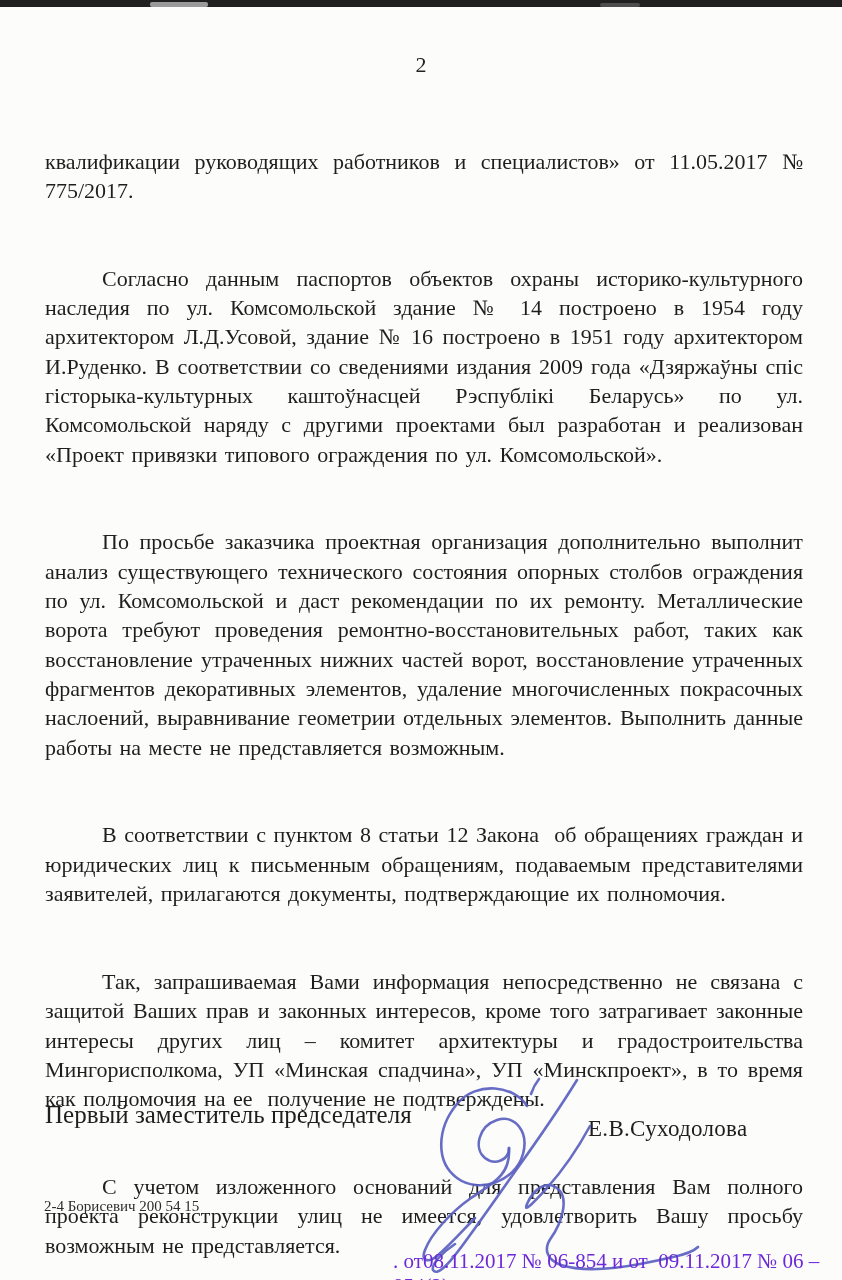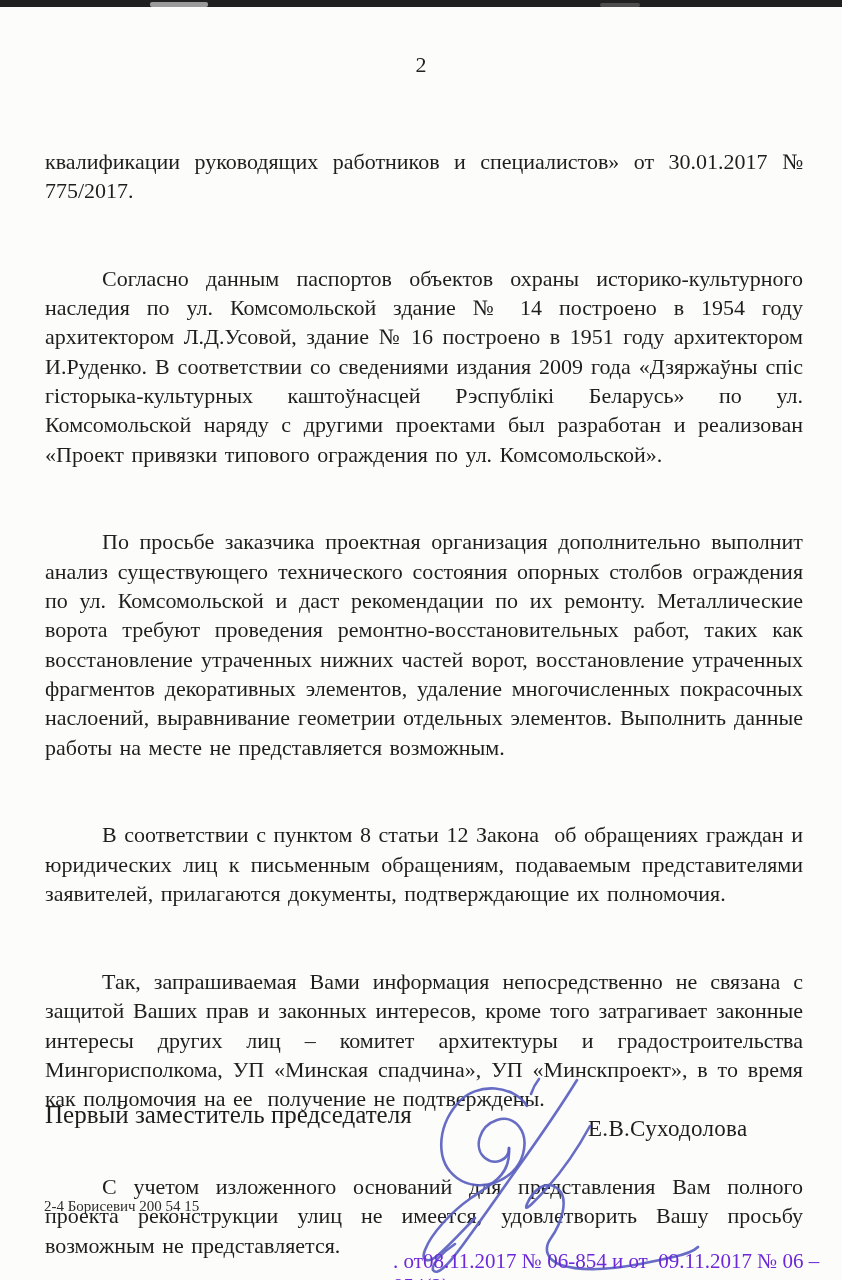--- a/index.html
+++ b/index.html
@@ -65,21 +65,21 @@
 <div class="page">
 
   <div class="scan-bar">
     <span class="smudge"></span>
     <span class="smudge2"></span>
   </div>
 
   <div class="page-number">2</div>
 
   <div class="content">
-    <p class="noind">квалификации руководящих работников и специалистов» от 30.01.2017 № 775/2017.</p>
+    <p class="noind">квалификации руководящих работников и специалистов» от 11.05.2017 № 775/2017.</p>
     <p>Согласно данным паспортов объектов охраны историко-культурного наследия по ул. Комсомольской здание № 14 построено в 1954 году архитектором Л.Д.Усовой, здание № 16 построено в 1951 году архитектором И.Руденко. В соответствии со сведениями издания 2009 года «Дзяржаўны спіс гісторыка-культурных каштоўнасцей Рэспублікі Беларусь» по ул. Комсомольской наряду с другими проектами был разработан и реализован «Проект привязки типового ограждения по ул. Комсомольской».</p>
     <p>По просьбе заказчика проектная организация дополнительно выполнит анализ существующего технического состояния опорных столбов ограждения  по ул. Комсомольской и даст рекомендации по их ремонту. Металлические ворота требуют проведения ремонтно-восстановительных работ, таких как восстановление утраченных нижних частей ворот, восстановление утраченных фрагментов декоративных элементов, удаление многочисленных покрасочных наслоений, выравнивание геометрии отдельных элементов. Выполнить данные работы на месте не представляется возможным.</p>
     <p>В соответствии с пунктом 8 статьи 12 Закона  об обращениях граждан и юридических лиц к письменным обращениям, подаваемым представителями заявителей, прилагаются документы, подтверждающие их полномочия.</p>
     <p>Так, запрашиваемая Вами информация непосредственно не связана с защитой Ваших прав и законных интересов, кроме того затрагивает законные интересы других лиц – комитет архитектуры и градостроительства Мингорисполкома, УП «Минская спадчина», УП «Минскпроект», в то время как полномочия на ее  получение не подтверждены.</p>
     <p>С учетом изложенного оснований для представления Вам полного проекта реконструкции улиц не имеется, удовлетворить Вашу просьбу возможным не представляется.</p>
     
   </div>
 
   <div class="signoff-title">Первый заместитель председателя</div>
   <div class="signoff-name">Е.В.Суходолова</div>

